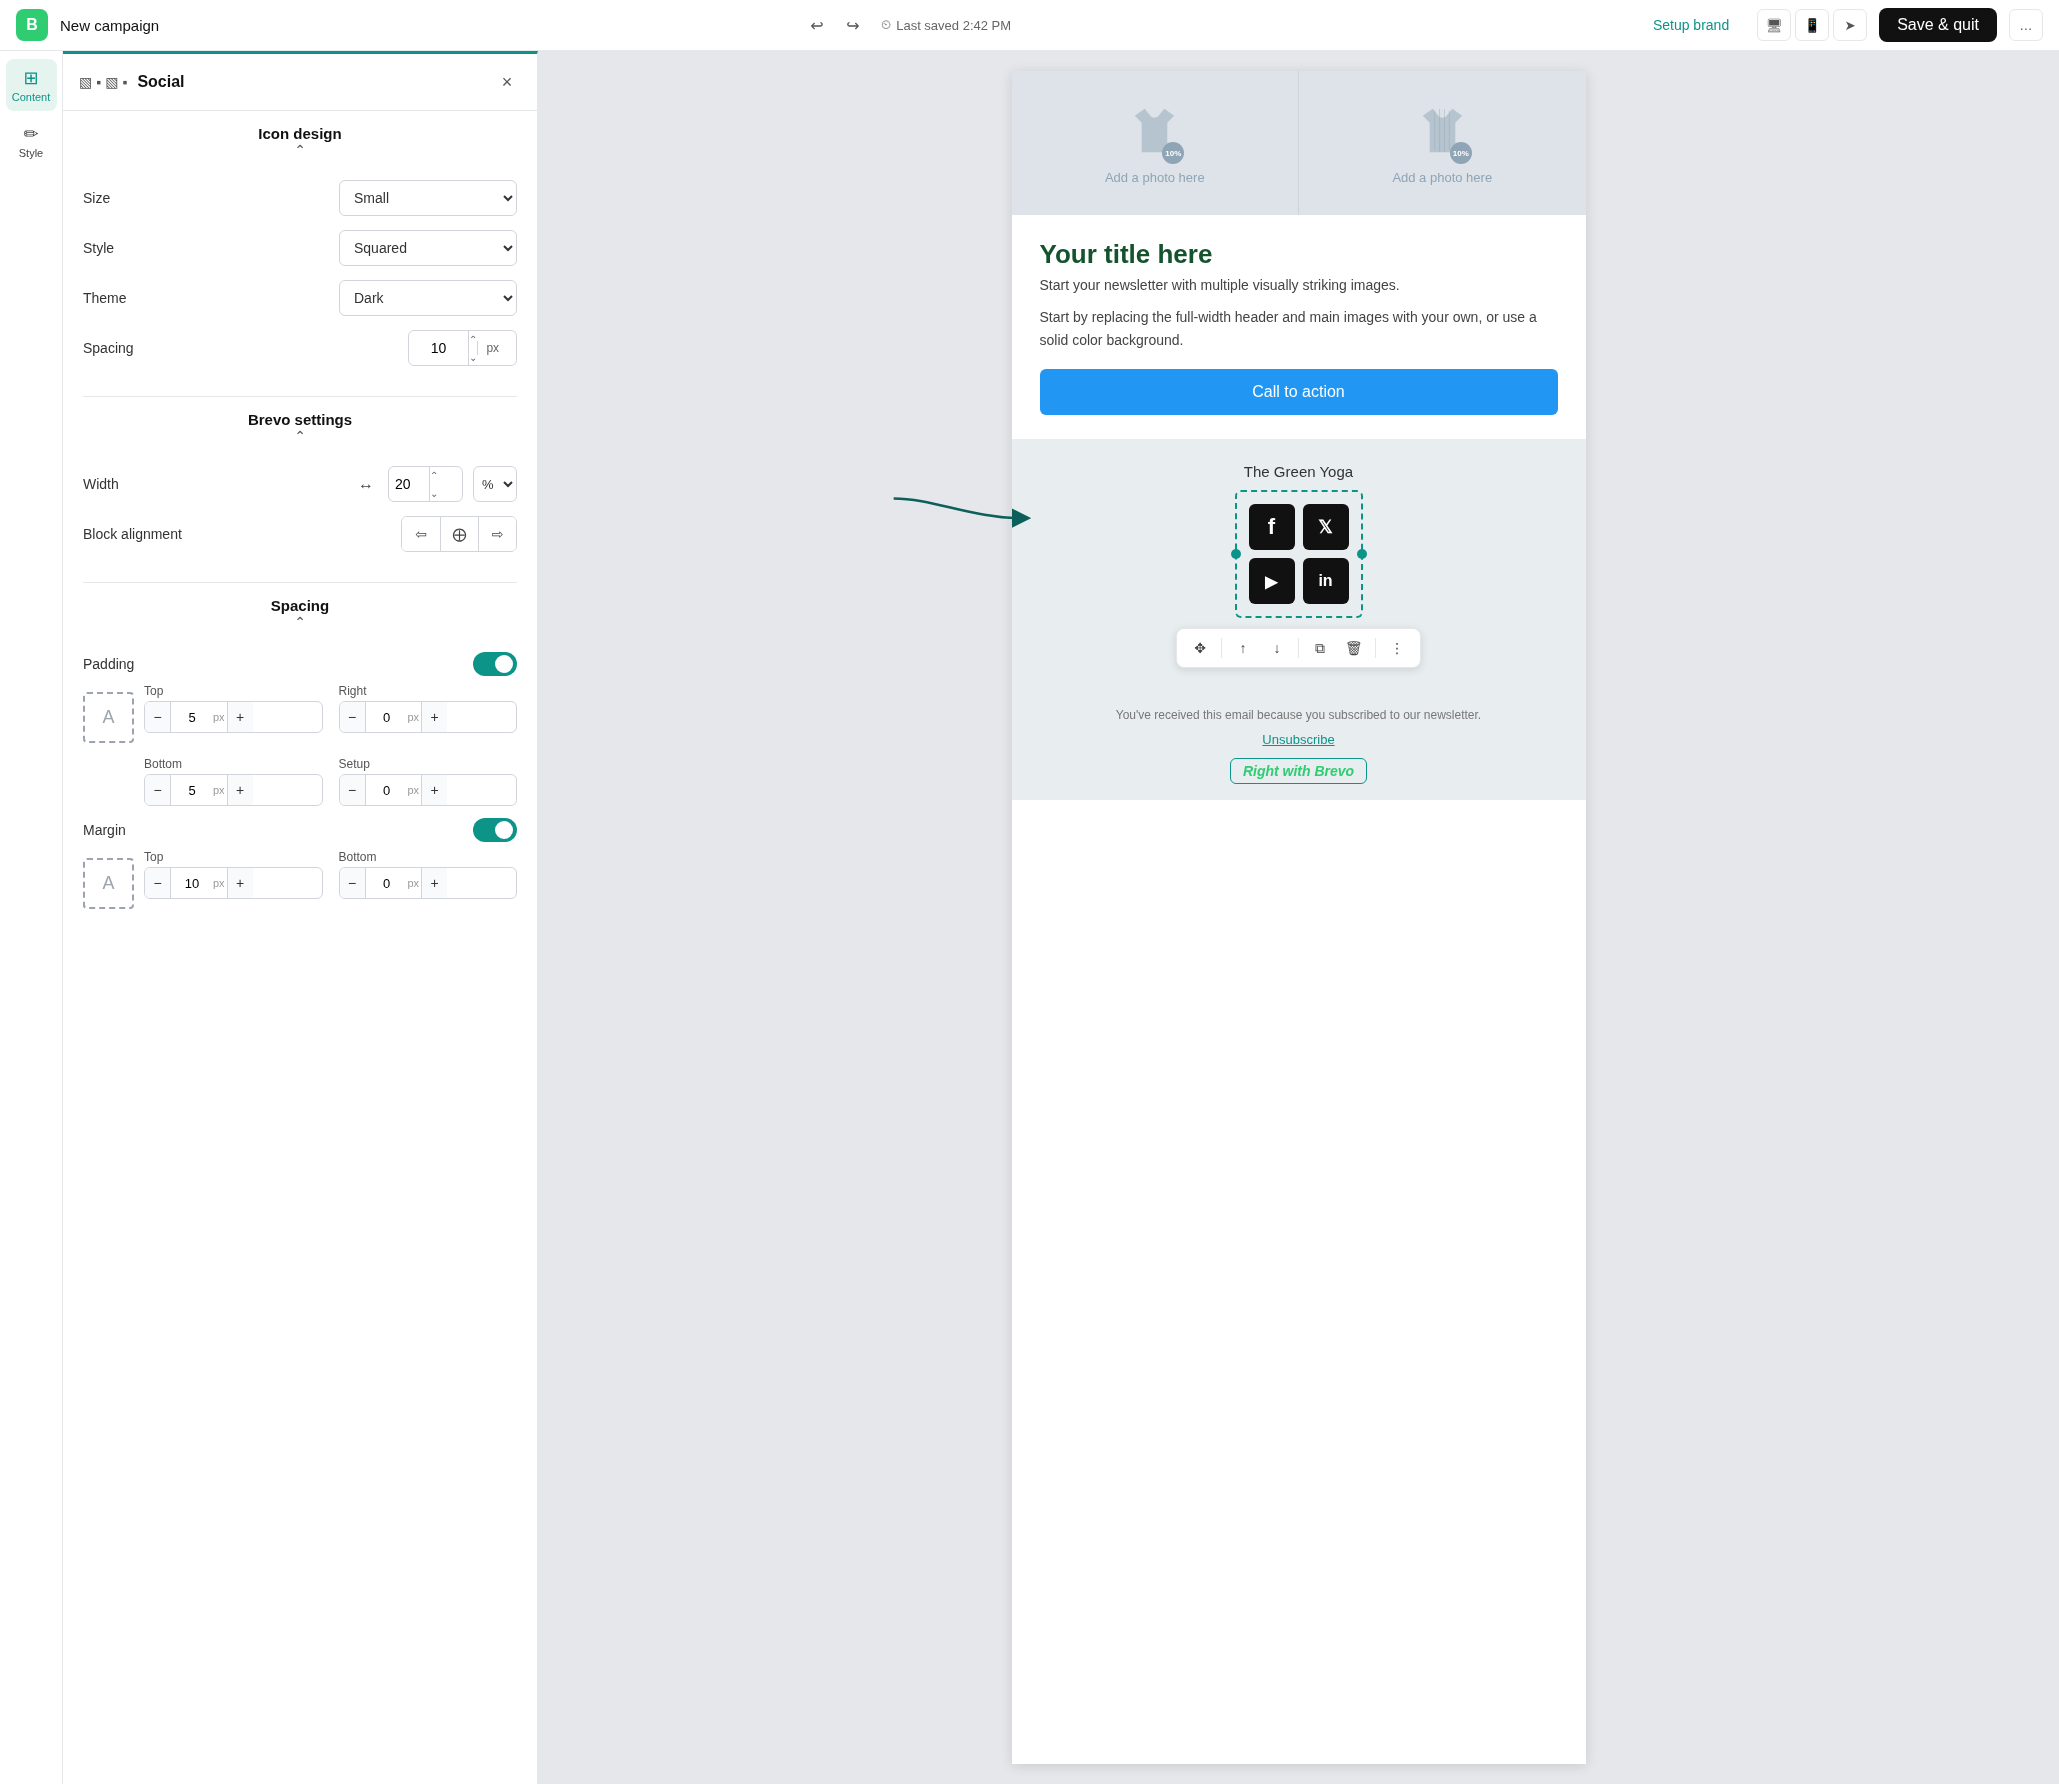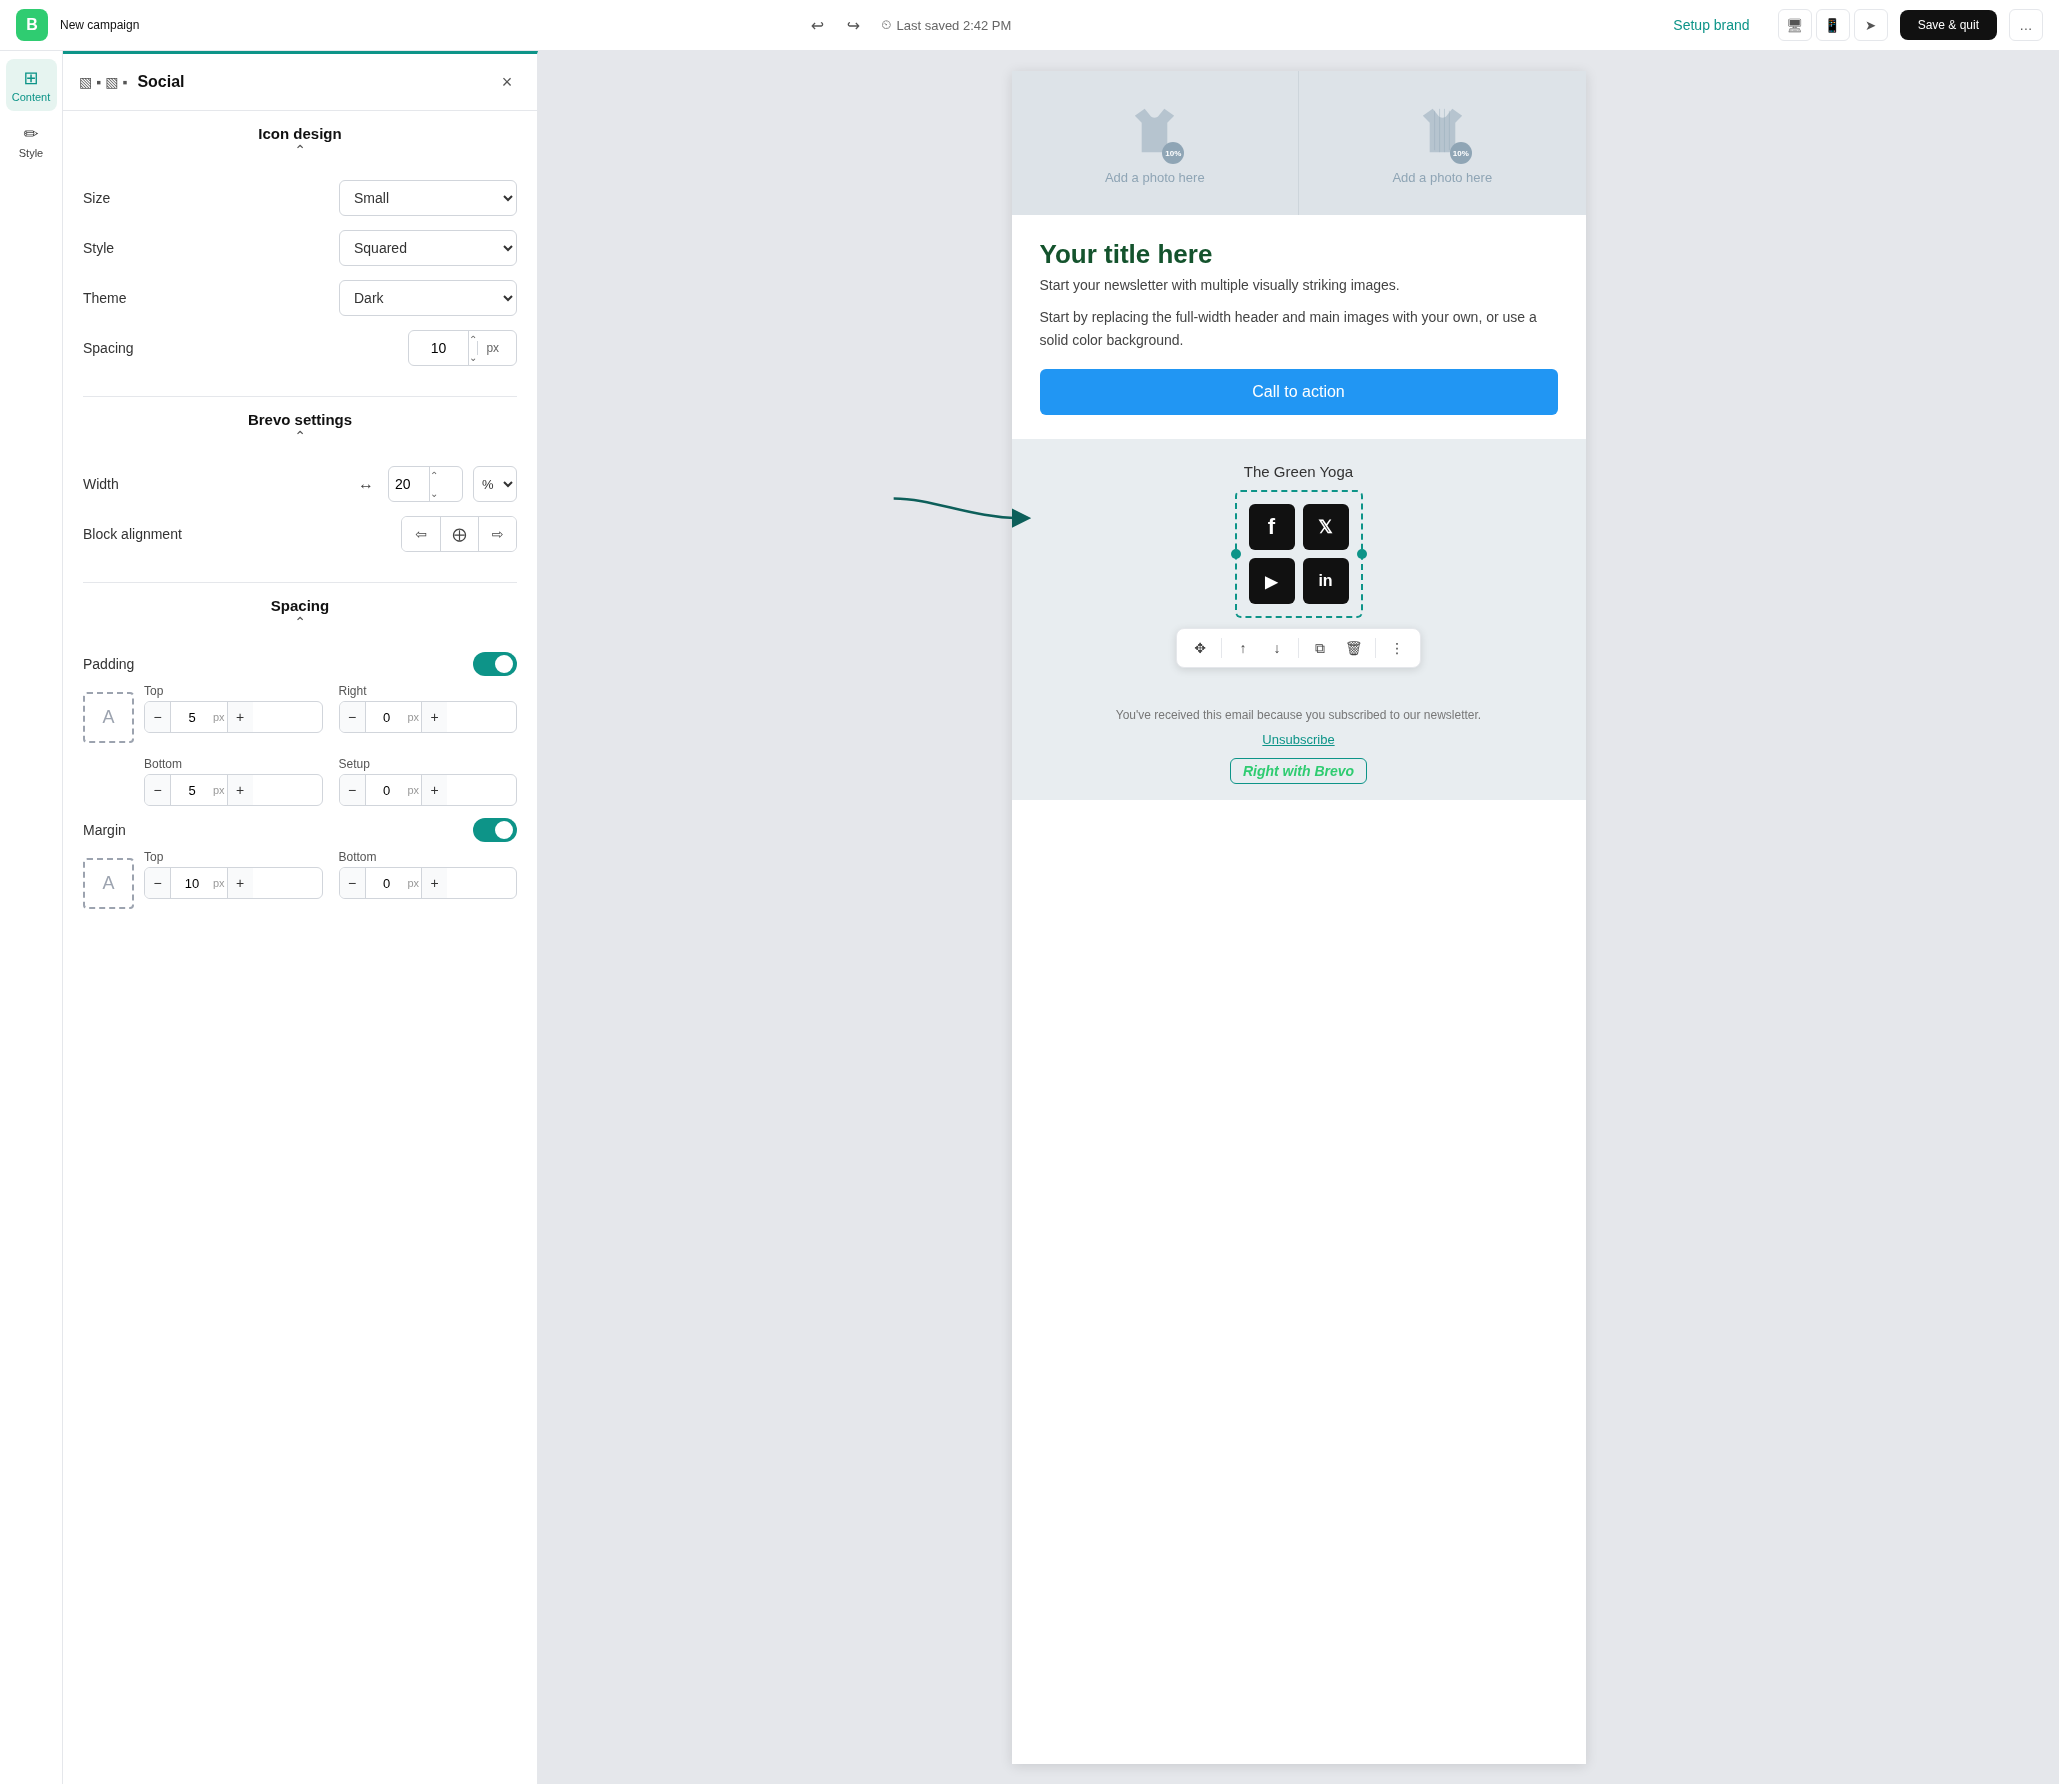--- a/index.html
+++ b/index.html
@@ -9,39 +9,39 @@
     .top-nav {
       display: flex; align-items: center; background: #fff;
       height: 51px; padding: 0 16px; border-bottom: 1px solid #e5e7eb;
       gap: 12px; flex-shrink: 0; z-index: 10;
     }
     .brand-logo {
       width: 32px; height: 32px; background: #2fcc71; border-radius: 8px;
       display: flex; align-items: center; justify-content: center;
       color: #fff; font-weight: bold; font-size: 16px; flex-shrink: 0;
     }
-    .campaign-title { font-size: 12px; font-weight: 500; color: #111; }
+    .campaign-title { font-size: 15px; font-weight: 500; color: #111; }
     .nav-spacer { flex: 1; }
     .nav-undo-redo { display: flex; gap: 4px; }
     .nav-icon-btn {
       width: 32px; height: 32px; border: none; background: none;
       cursor: pointer; display: flex; align-items: center; justify-content: center;
       color: #555; font-size: 16px; border-radius: 6px;
     }
     .last-saved { font-size: 13px; color: #666; display: flex; align-items: center; gap: 5px; }
     .nav-center-spacer { flex: 1; }
     .setup-brand { color: #0d9488; font-size: 14px; font-weight: 500; cursor: pointer; }
     .view-btns { display: flex; gap: 4px; margin-left: 16px; }
     .view-btn {
       width: 34px; height: 32px; border: 1px solid #e5e7eb; background: #fff;
       border-radius: 6px; cursor: pointer; display: flex; align-items: center; justify-content: center; color: #555;
     }
     .save-quit-btn {
       background: #111; color: #fff; border: none; border-radius: 8px;
-      padding: 8px 18px; font-size: 12px; font-weight: 500; cursor: pointer;
+      padding: 8px 18px; font-size: 16px; font-weight: 500; cursor: pointer;
     }
     .more-btn {
       width: 34px; height: 32px; border: 1px solid #e5e7eb; background: #fff;
       border-radius: 6px; cursor: pointer; display: flex; align-items: center; justify-content: center; color: #555;
     }
 
     
     .main-layout { display: flex; flex: 1; overflow: hidden; }
 
     

